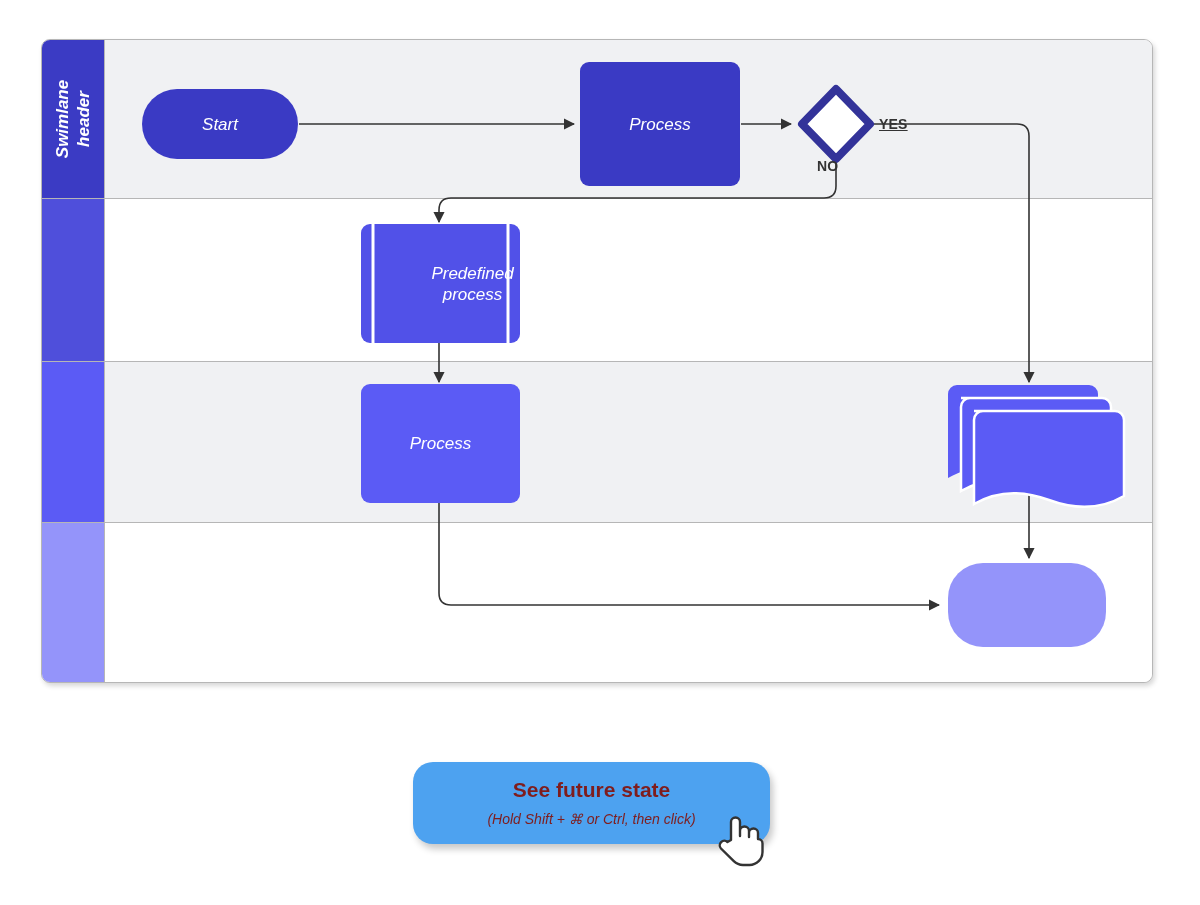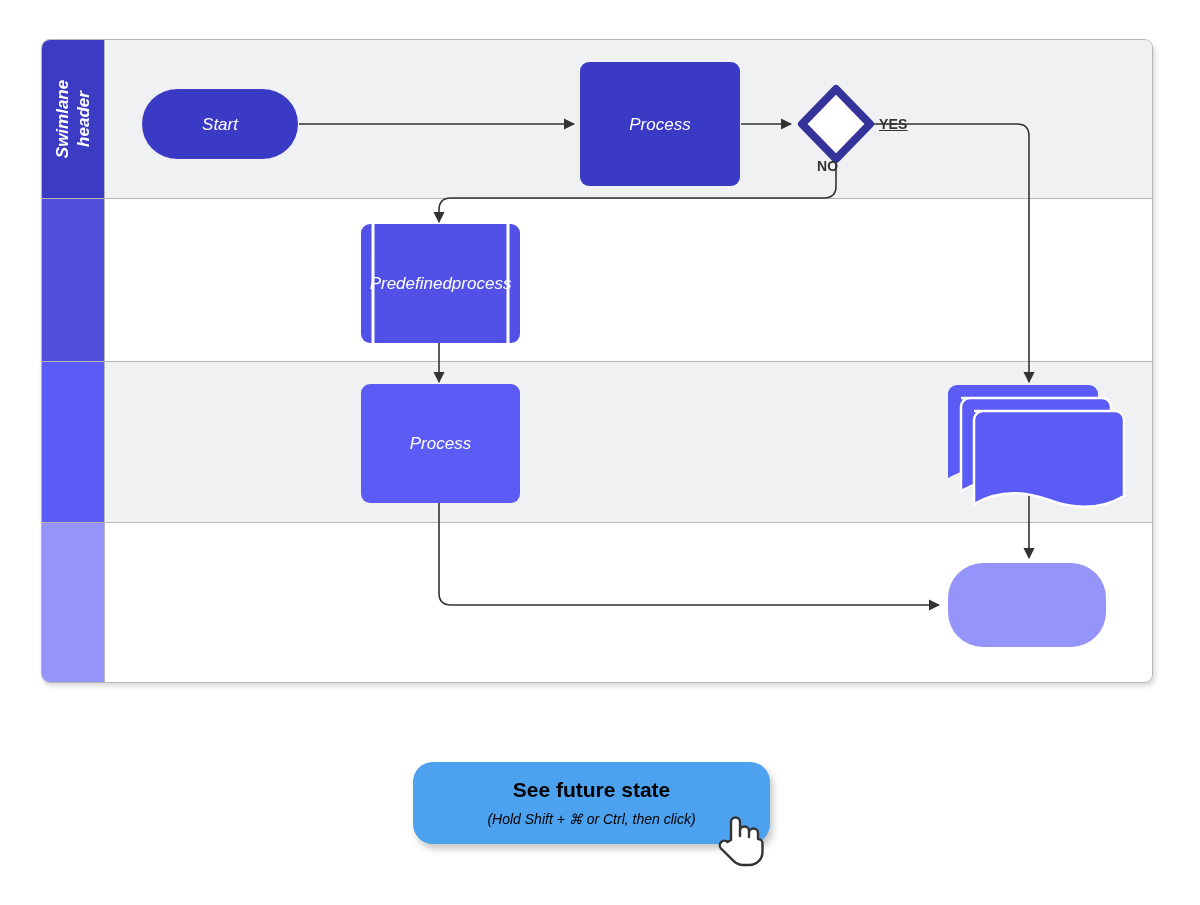--- a/index.html
+++ b/index.html
@@ -107,21 +107,21 @@
   #future-state-button {
     position: absolute;
     left: 413px;
     top: 762px;
     width: 357px;
     height: 82px;
     background: #4da2f0;
     border: none;
     border-radius: 20px;
     box-shadow: 3px 5px 7px rgba(0,0,0,0.22);
-    color: #000000;
+    color: #7f1d1d;
     cursor: pointer;
     display: flex;
     flex-direction: column;
     align-items: center;
     justify-content: center;
     padding: 0;
     font-family: "Liberation Sans", sans-serif;
   }
   #future-state-button .btn-title {
     font-size: 21px;
@@ -232,21 +232,21 @@
                  v -84 a 9 9 0 0 1 9 -9 z" fill="#5b5bf5" stroke="#ffffff" stroke-width="2.5"></path>
       </g>
 
       <rect x="906" y="523" width="158" height="84" rx="35" ry="35" fill="#9494fa"></rect>
     </svg>
 
     <div class="node-label" style="left:100px; top:49px; width:156px; height:70px;">Start</div>
 
     <div class="node-label" style="left:538px; top:22px; width:160px; height:124px;">Process</div>
 
-    <div class="node-label" style="left:331px; top:184px; width:135px; height:119px; flex-direction:row;">
+    <div class="node-label" style="left:331px; top:184px; width:135px; height:119px; flex-direction:column;padding-left:32px;">
       <div>Predefined</div>
       <div>process</div>
     </div>
 
     <div class="node-label" style="left:319px; top:344px; width:159px; height:119px;">Process</div>
 
     <div class="edge-label" style="left:837px; top:76px;text-decoration:underline;">YES</div>
     <div class="edge-label" style="left:775px; top:118px;">NO</div>
 
   </div>

